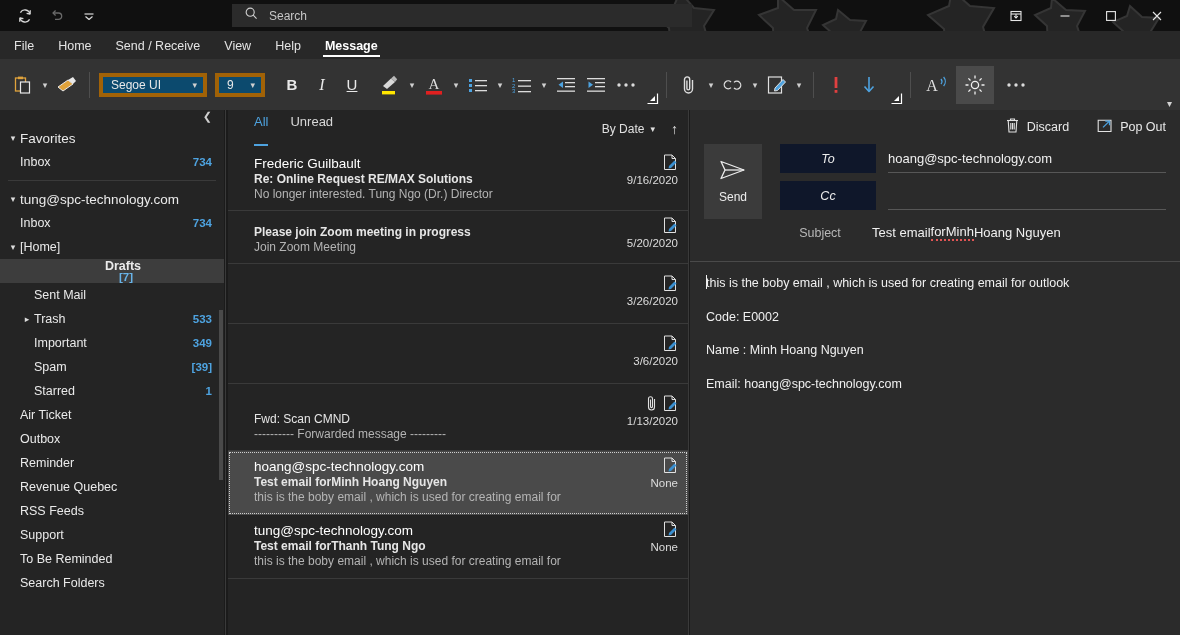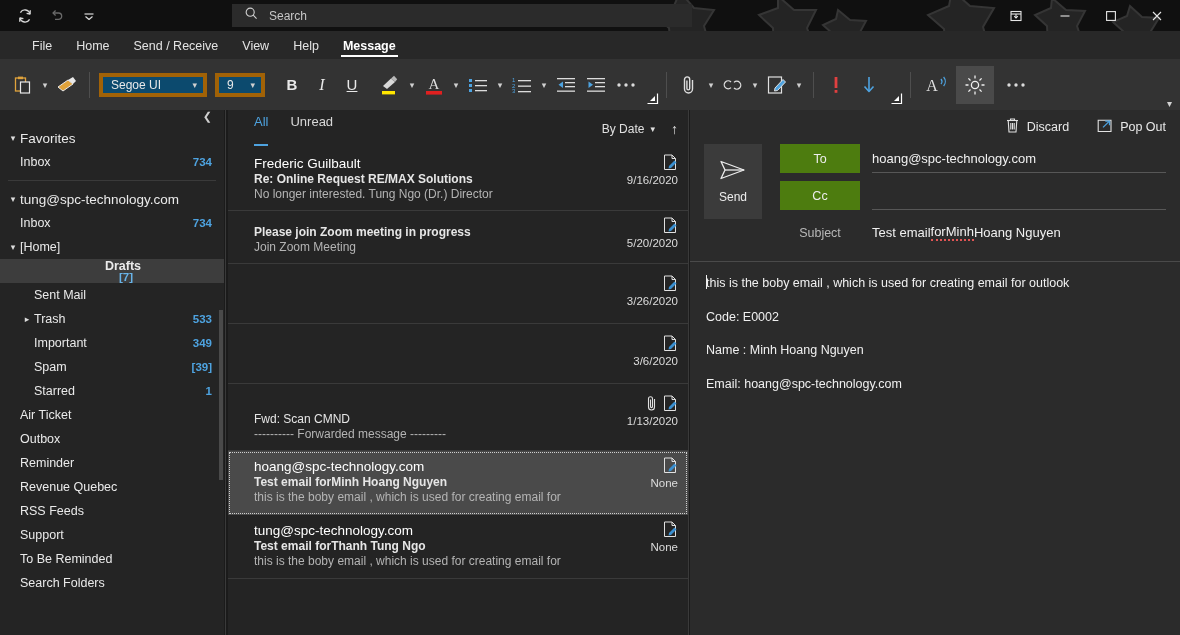--- a/index.html
+++ b/index.html
@@ -35,21 +35,21 @@
   .wincontrols { position: absolute; right: 0; top: 0; height: 31px; display: flex; z-index: 3; }
   .wincontrols .wc {
     width: 46px; height: 31px; display: flex; align-items: center; justify-content: center;
     color: #e6e6e6;
   }
   .wincontrols .wc.first { width: 52px; }
 
   
   .menubar {
     position: absolute; top: 31px; left: 0; width: 1180px; height: 28px;
-    background: #282828; display: flex; align-items: flex-end; padding-left: 20px;
+    background: #282828; display: flex; align-items: flex-end; padding-left: 2px;
   }
   .menu-tab {
     font-size: 12.5px; color: #e3e3e3; padding: 3px 12px 6px 12px; position: relative;
   }
   .menu-tab.active { font-weight: bold; color: #ffffff; }
   .menu-tab.active::after {
     content: ""; position: absolute; left: 10px; right: 10px; bottom: 2px;
     height: 2px; background: #ffffff;
   }
 
@@ -139,23 +139,23 @@
   .ctop-btn { display: flex; align-items: center; gap: 7px; font-size: 12.5px; color: #e9e9e9; }
   .chead { display: flex; padding: 0 14px 0 14px; }
   .send-btn {
     width: 58px; height: 75px; background: #3b3b3b;
     display: flex; flex-direction: column; align-items: center; justify-content: center; gap: 6px;
     font-size: 12px; color: #ededed; margin-right: 18px;
   }
   .chead-fields { flex: 1; }
   .frow { display: flex; align-items: flex-start; height: 37px; }
   .fbtn {
-    width: 80px; height: 29px; background: #4d7c0f;
+    width: 96px; height: 29px; background: #0f172a;
     display: flex; align-items: center; justify-content: center;
-    font-size: 12.5px; color: #ededed;
+    font-size: 12.5px; color: #ededed; font-style: italic;
   }
   .flabel { width: 80px; height: 29px; display: flex; align-items: center; justify-content: center; font-size: 12.5px; color: #b8b8b8; }
   .fval {
     flex: 1; margin-left: 12px; height: 29px; border-bottom: 1px solid #575757;
     font-size: 13px; color: #f0f0f0; display: flex; align-items: center;
   }
   .frow.subj .fval { border-bottom: none; }
   .squig { border-bottom: 2px dotted #e05555; padding-bottom: 0px; }
   .cdivider { height: 1px; background: #4a4a4a; margin: 6px 0 0 0; }
   .cbody { padding: 14px 16px 0 16px; position: relative; }

